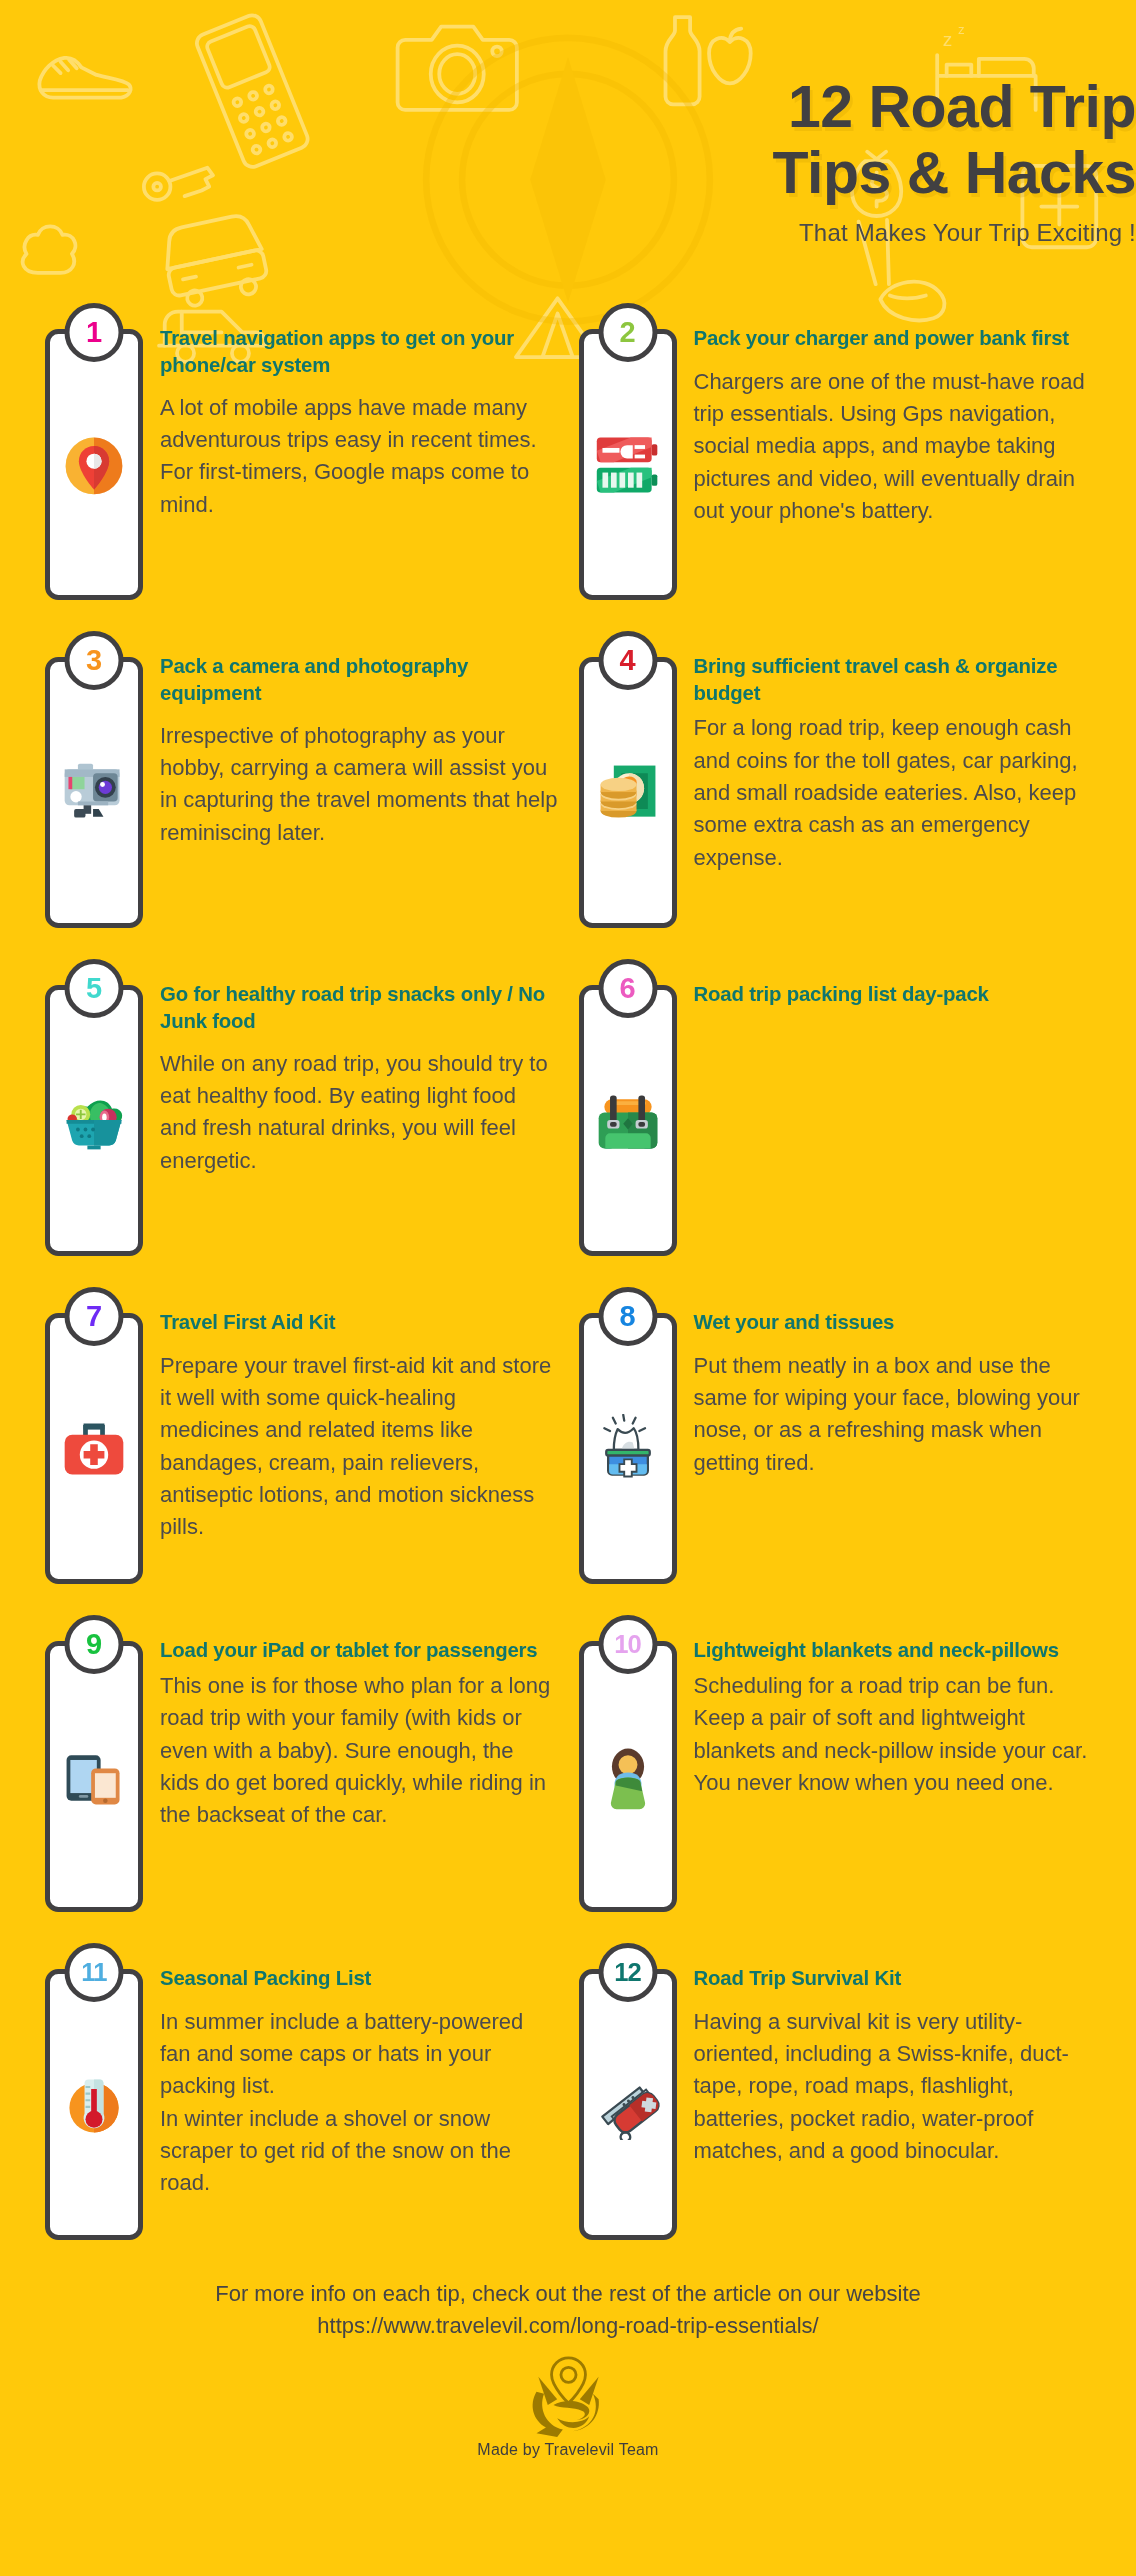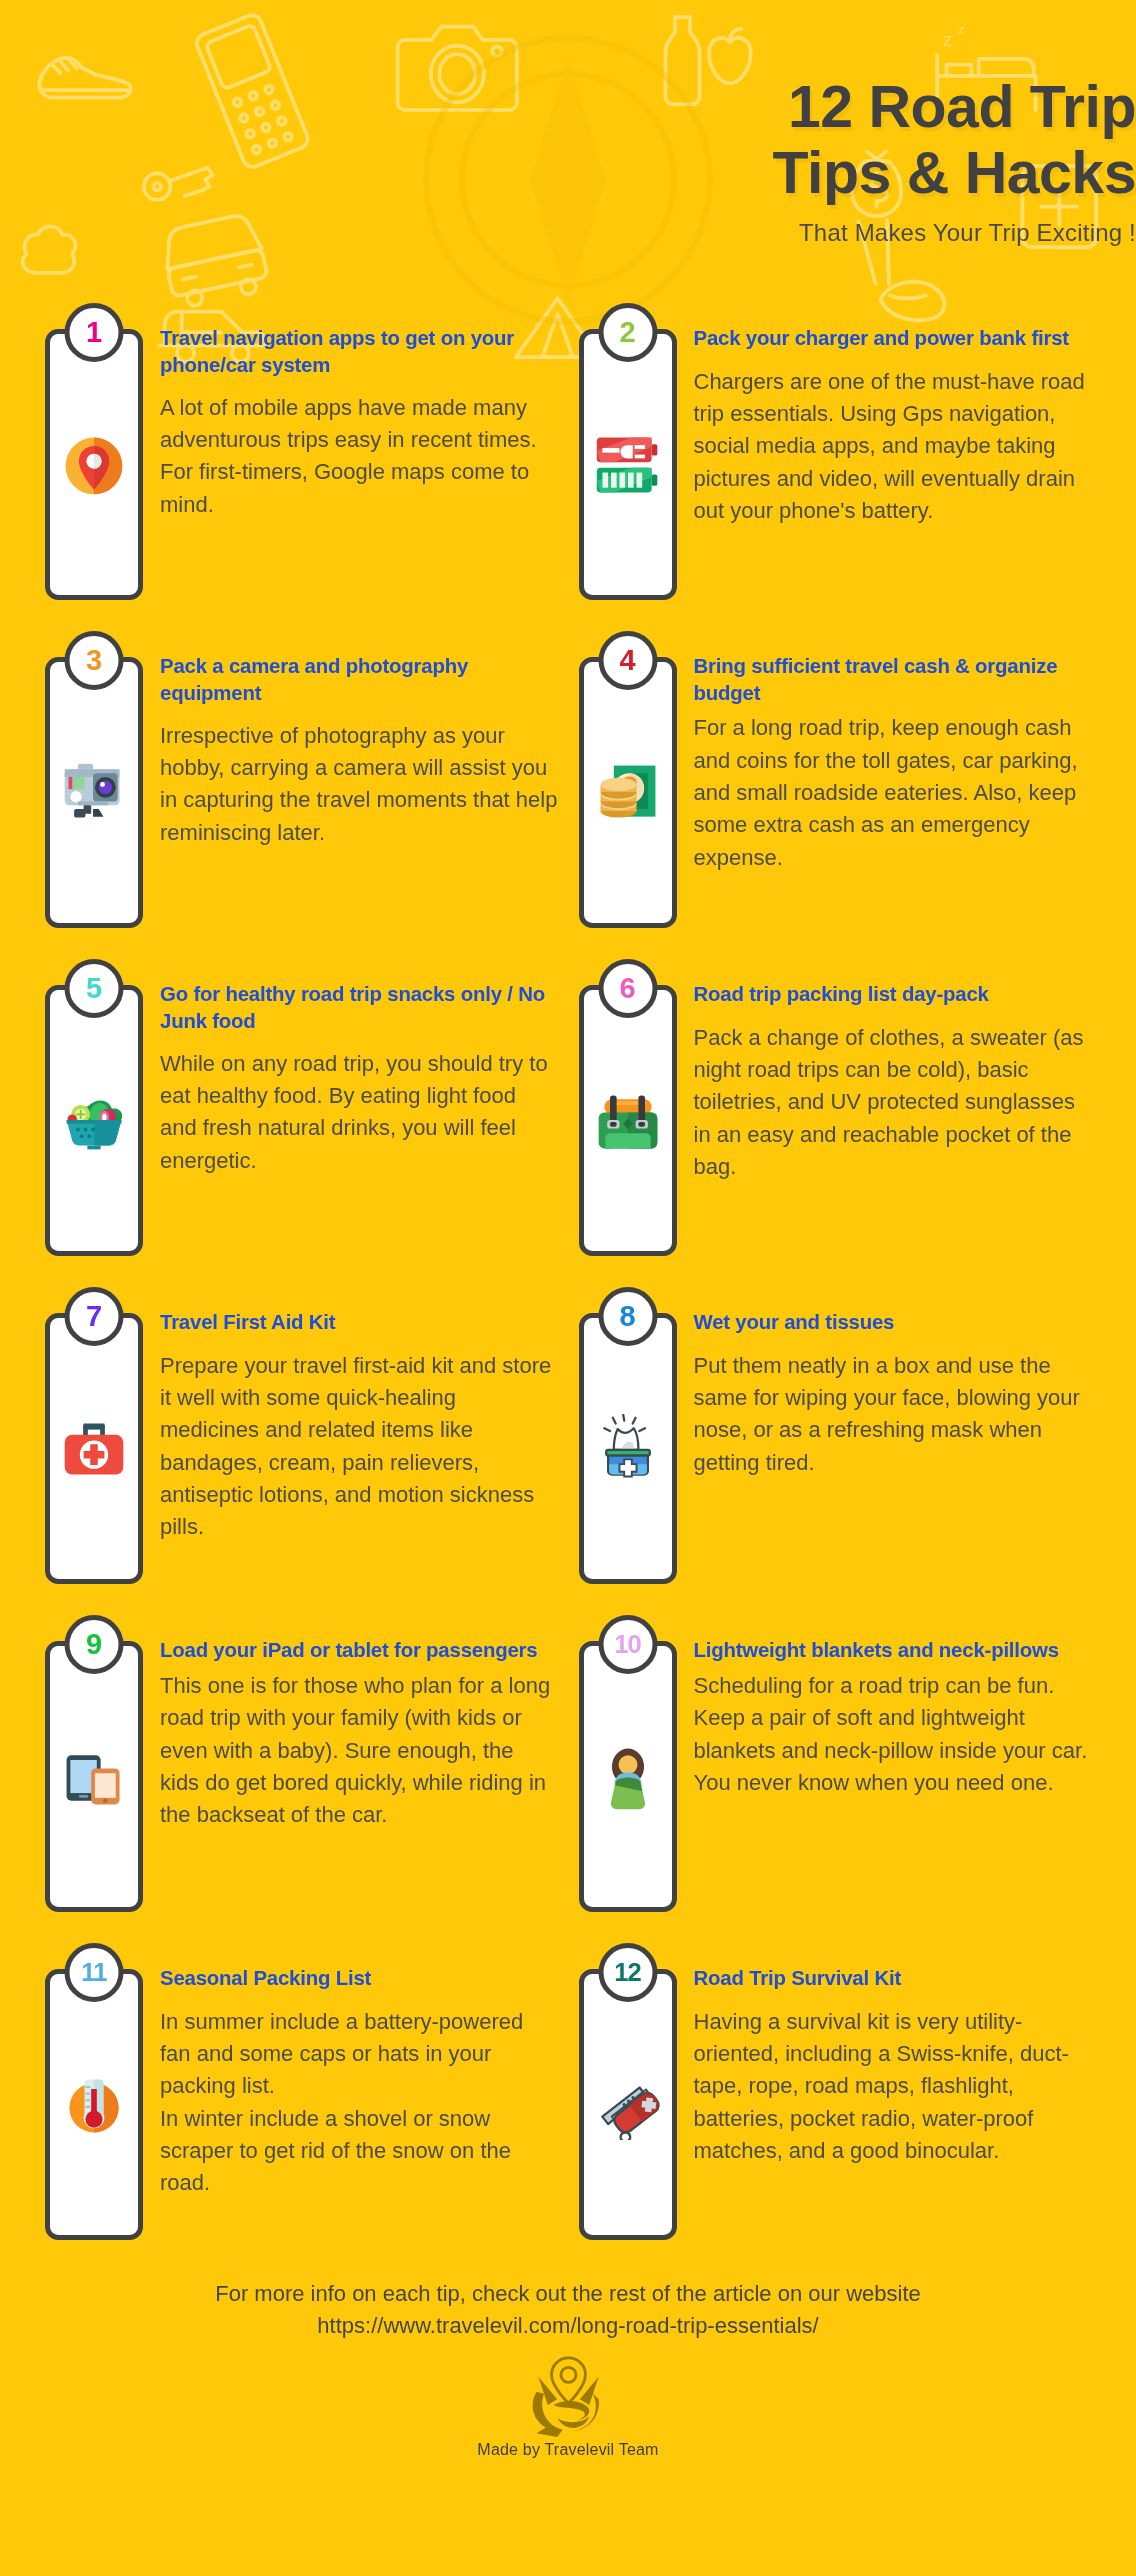--- a/index.html
+++ b/index.html
@@ -112,21 +112,21 @@
   .badge.wide { font-size: 25.6px; letter-spacing: -0.9px; }
   .card-icon {
     width: 70px; height: 70px;
     display: block;
   }
 
   .tip-body { flex: 1 1 auto; padding-top: 19px; }
   .tip-title {
     font-size: 20.4px;
     font-weight: bold;
-    color: #1d4ed8;
+    color: #0f766e;
     line-height: 1.28;
     letter-spacing: -0.2px;
   }
   .tip-desc {
     margin-top: 14px;
     font-size: 22px;
     line-height: 1.47;
     color: #4c4b4d;
   }
   .tip-desc.tight { margin-top: 6.6px; }
@@ -431,21 +431,20 @@
             <rect x="18" y="38" width="7" height="5" rx="2" fill="#3A3A3C"></rect>
             <rect x="48" y="38" width="7" height="5" rx="2" fill="#3A3A3C"></rect>
             <path d="M37 34 l5 6 l-5 6 l-5 -6z" fill="#1F7540"></path>
             <path d="M18 50 h38 a5 5 0 0 1 5 5 v11 h-48 v-11 a5 5 0 0 1 5 -5z" fill="#46C46E"></path>
           </svg>
         </div>
         <div class="badge" style="color: rgb(236, 91, 192);">6</div>
       </div>
       <div class="tip-body">
         <div class="tip-title">Road trip packing list day-pack</div>
-        <div class="tip-desc" style="white-space: pre-line;">Pack a change of clothes, a sweater (as night road trips can be cold), basic toiletries, and UV protected sunglasses in an easy and reachable pocket of the bag.</div>
       </div>
     </div>
     <div class="tip">
       <div class="card">
         <div class="clip">
           <svg class="card-icon" viewBox="0 0 74 74">
             <path d="M26 10 h22 v6 h-4 v-2 h-14 v2 h-4z" fill="#2C5561"></path>
             <rect x="28" y="14" width="18" height="12" fill="none" stroke="#2C5561" stroke-width="5"></rect>
             <rect x="6" y="22" width="62" height="42" rx="8" fill="#EE4A3D"></rect>
             <rect x="6" y="22" width="62" height="42" rx="8" fill="none"></rect>

